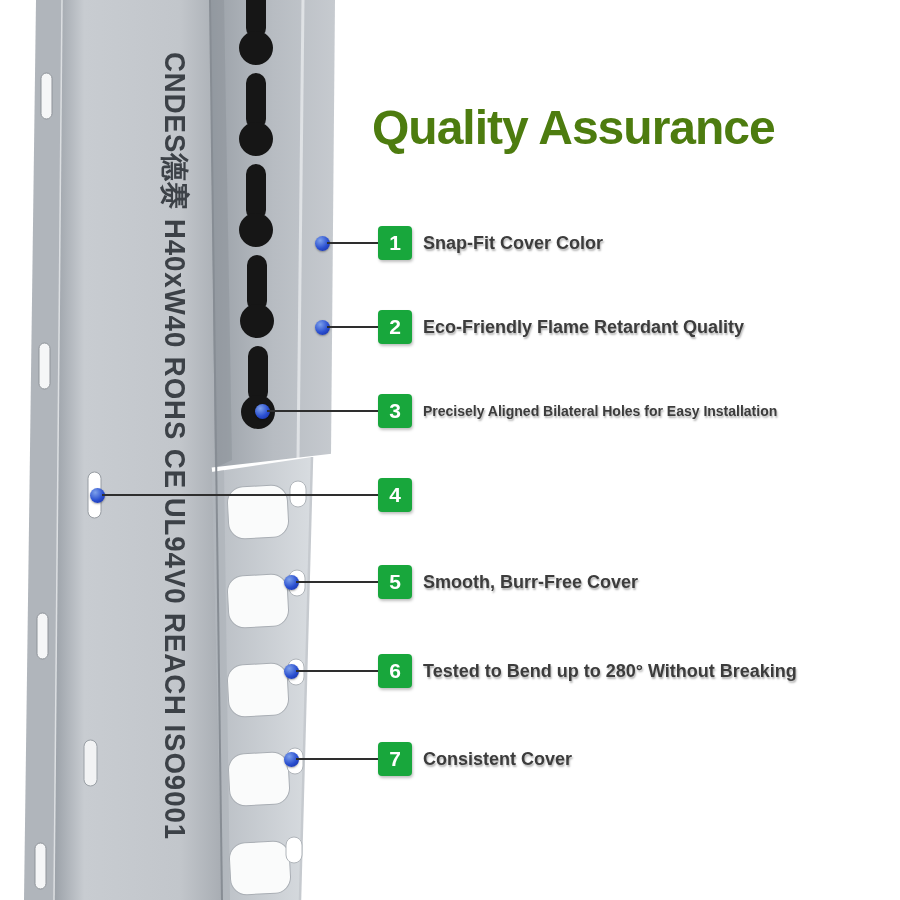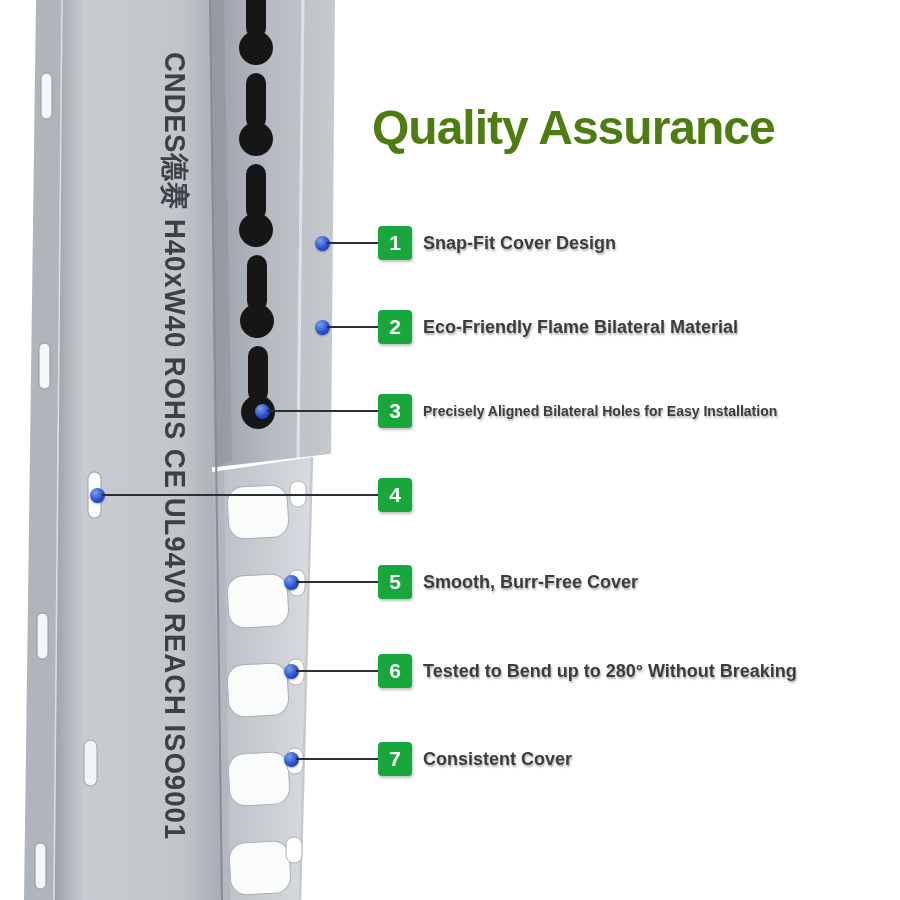--- a/index.html
+++ b/index.html
@@ -130,28 +130,28 @@
 
   <text transform="translate(165,52) rotate(90)" font-size="29" font-weight="bold" fill="#3c4147" letter-spacing="1" textLength="788" lengthAdjust="spacingAndGlyphs" font-family="'Liberation Sans','DejaVu Sans',sans-serif">CNDES德赛 H40xW40 ROHS CE UL94V0 REACH ISO9001</text>
 </svg>
 
 <div class="title">Quality Assurance</div>
 
 <div class="feature-row row1">
   <span class="dot"></span>
   <span class="line"></span>
   <span class="badge">1</span>
-  <span class="label">Snap-Fit Cover Design</span>
+  <span class="label">Snap-Fit Cover Color</span>
 </div>
 
 <div class="feature-row row2">
   <span class="dot"></span>
   <span class="line"></span>
   <span class="badge">2</span>
-  <span class="label">Eco-Friendly Flame Bilateral Material</span>
+  <span class="label">Eco-Friendly Flame Retardant Quality</span>
 </div>
 
 <div class="feature-row row3">
   <span class="dot"></span>
   <span class="line"></span>
   <span class="badge">3</span>
   <span class="label">Precisely Aligned Bilateral Holes for Easy Installation</span>
 </div>
 
 <div class="feature-row row4">

